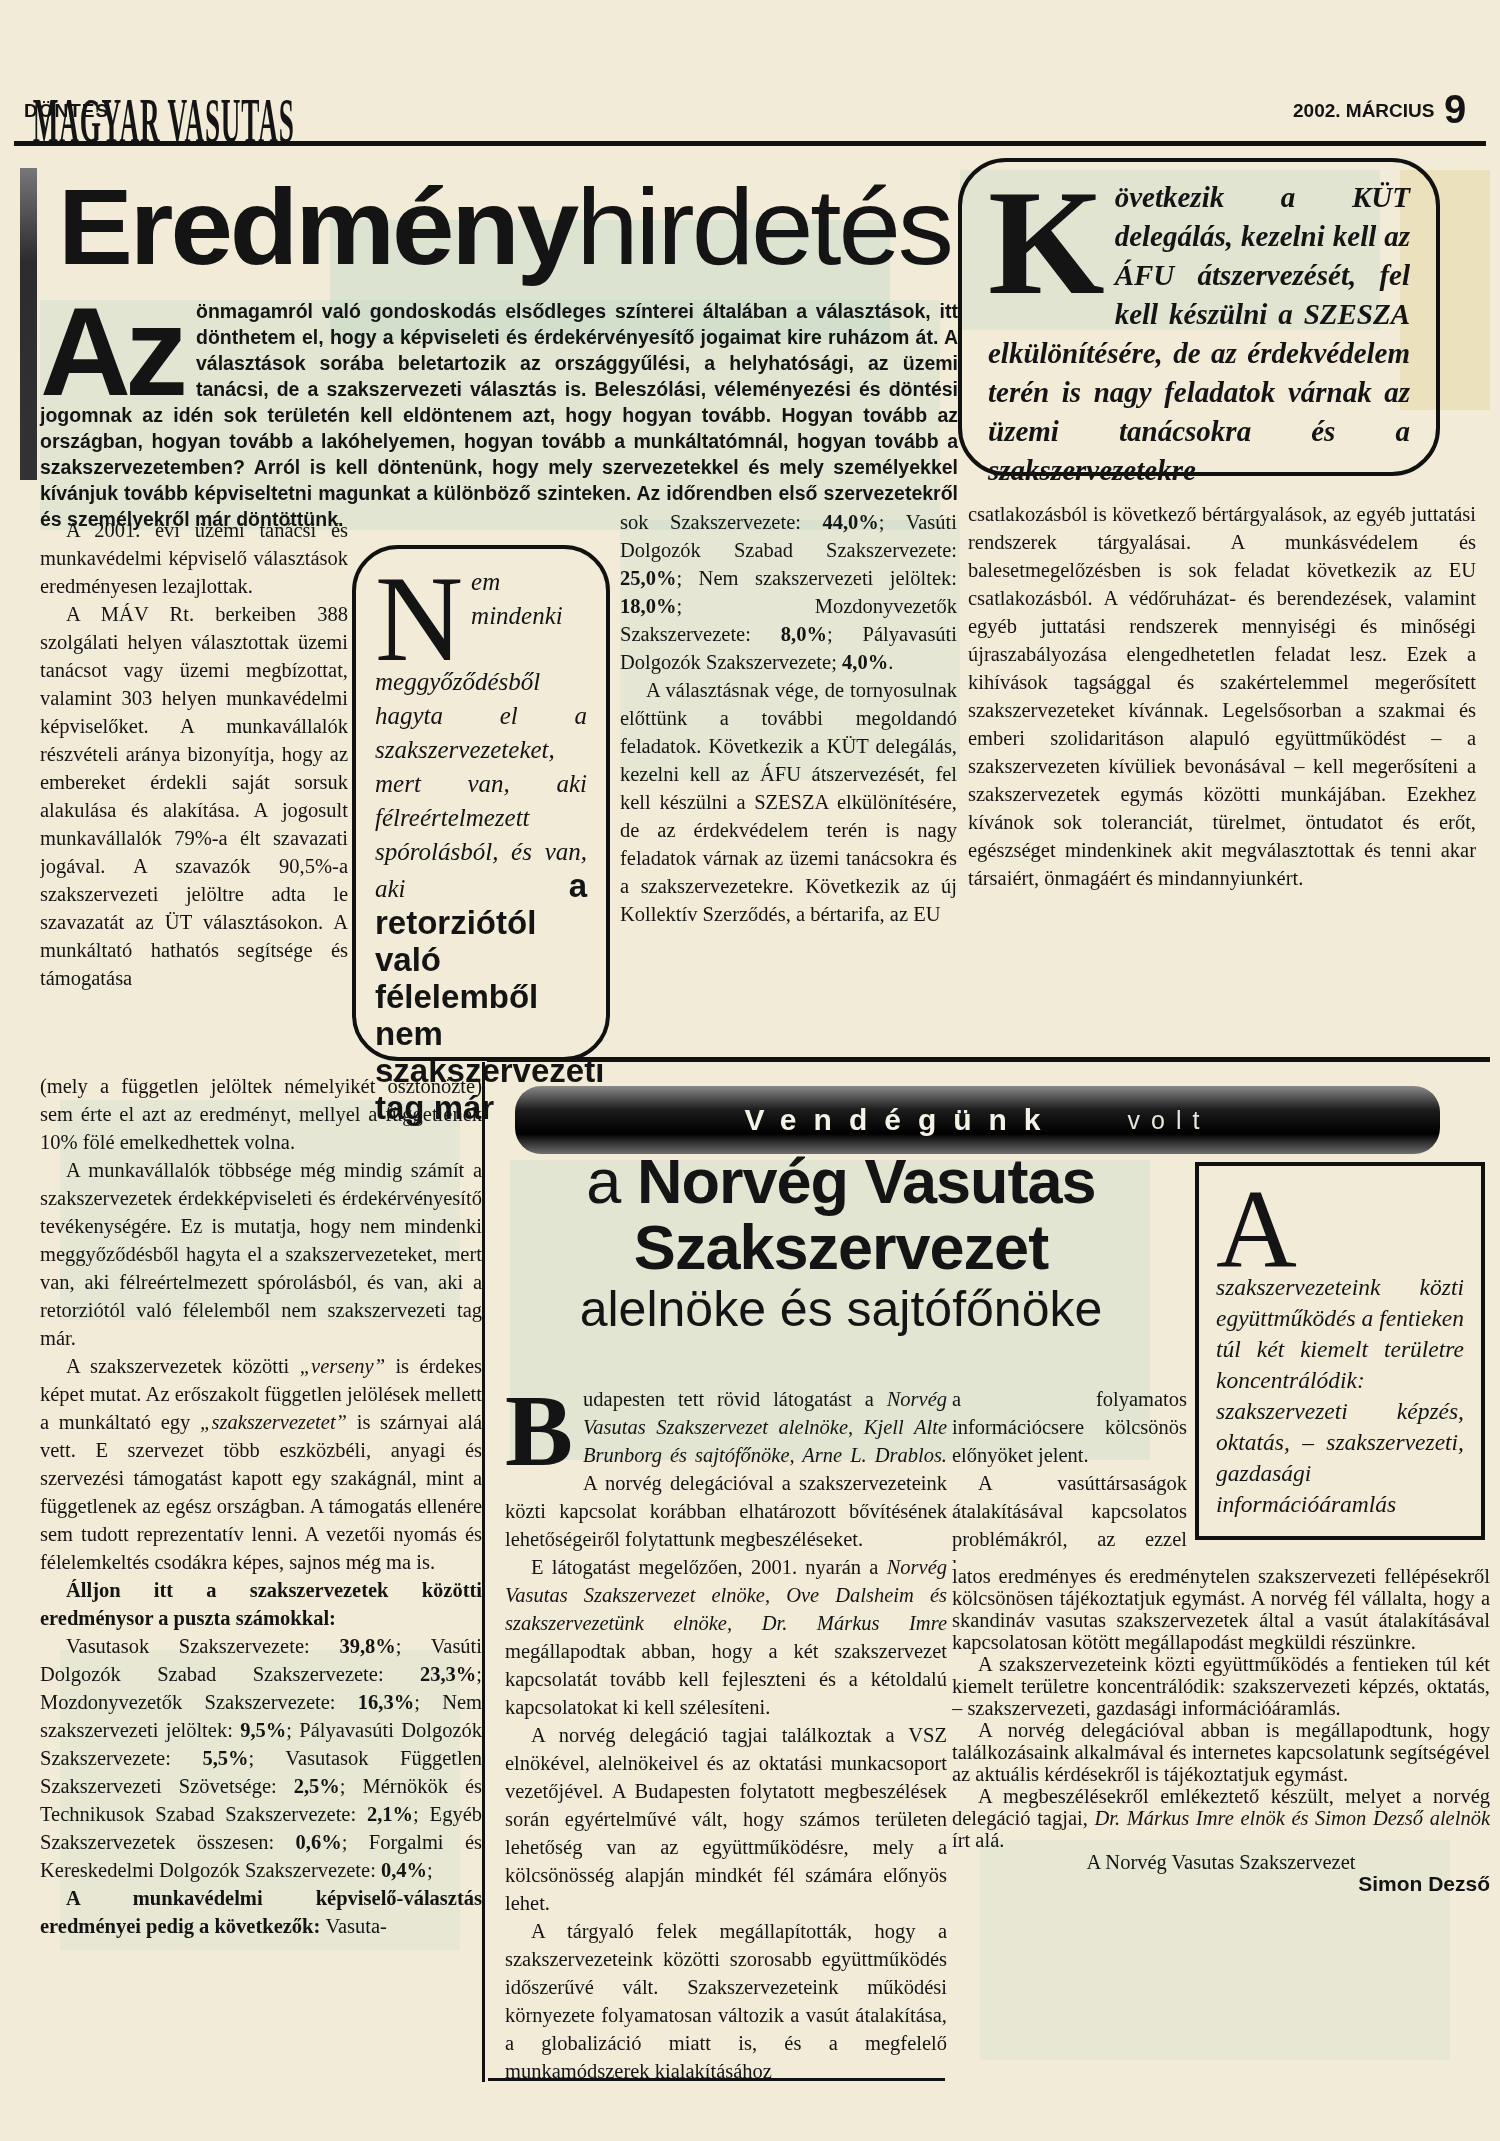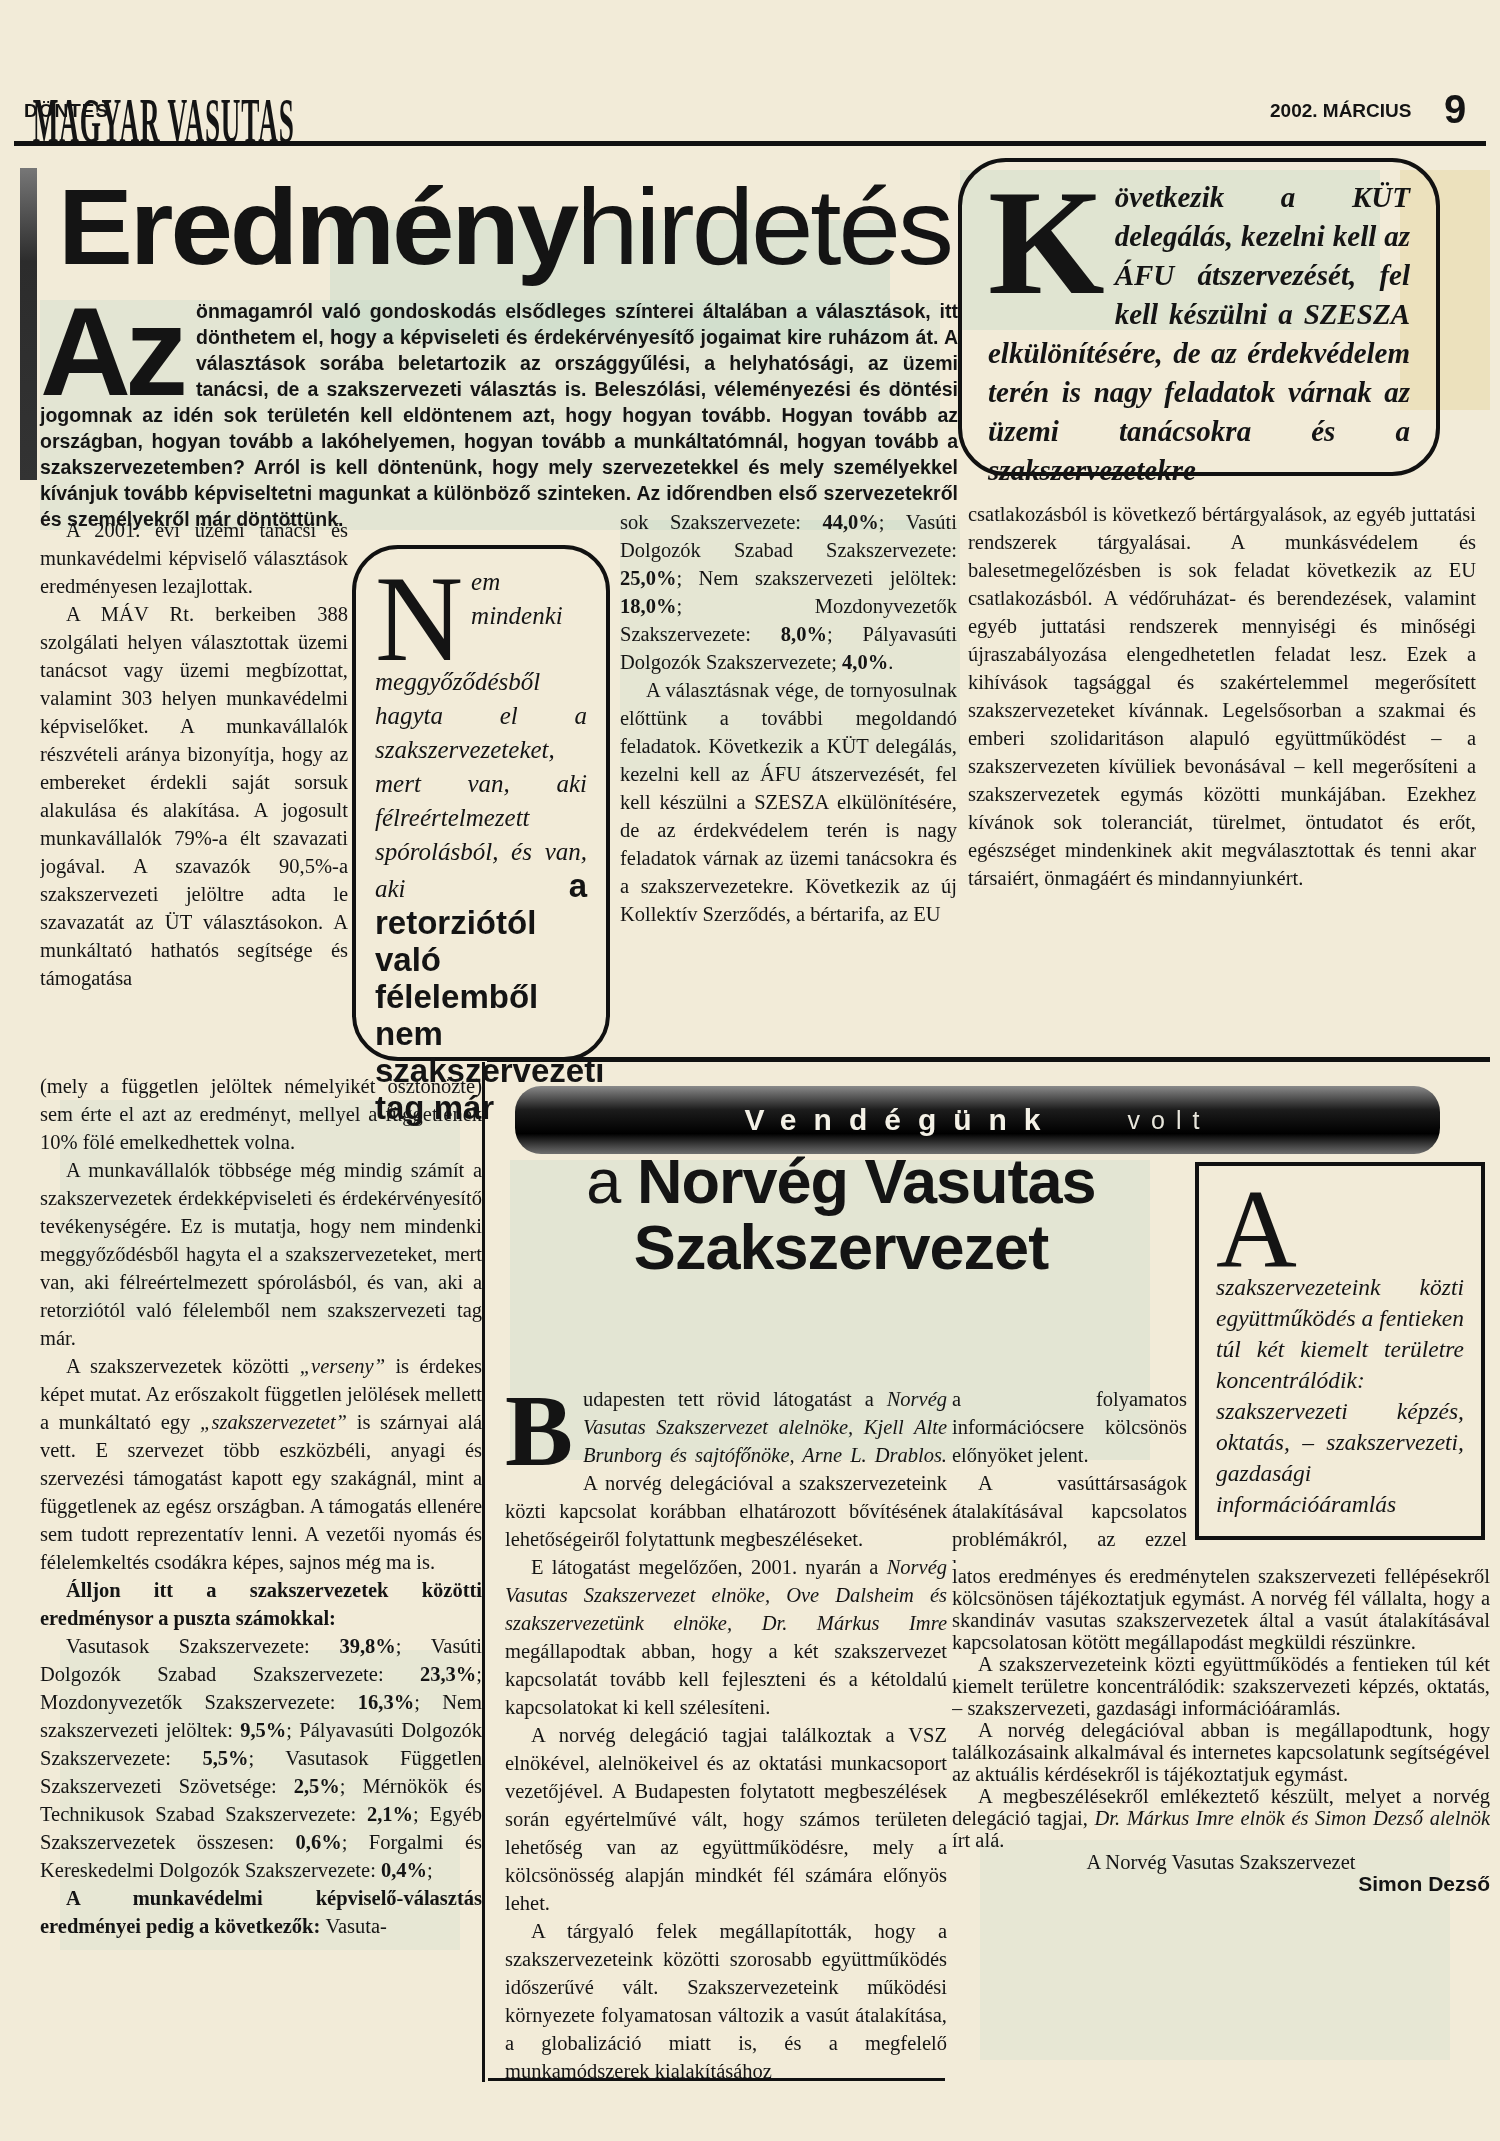--- a/index.html
+++ b/index.html
@@ -4,21 +4,21 @@
 <style>
   html,body{margin:0;padding:0;background:#cfc8b6;}
   .page{position:relative;width:1500px;height:2141px;background:#f2ebd8;overflow:hidden;
         font-family:"Liberation Serif",serif;color:#141414;}
   .abs{position:absolute;}
   .tint{position:absolute;pointer-events:none;}
   
   .kicker{font-family:"Liberation Sans",sans-serif;font-weight:bold;font-size:19px;letter-spacing:1px;}
   .masthead{font-family:"Liberation Serif",serif;font-weight:bold;font-size:34px;letter-spacing:1px;
             transform:scale(.8,1.85);transform-origin:center top;white-space:nowrap;}
-  .issue-date{font-family:"Liberation Sans",sans-serif;font-weight:bold;font-size:19px;}
+  .issue-date{font-family:"Liberation Sans",sans-serif;font-weight:bold;font-size:19px;margin-left:23px;}
   .pagenum{font-family:"Liberation Sans",sans-serif;font-weight:bold;font-size:40px;line-height:34px;}
   .header-rule{position:absolute;left:14px;width:1472px;top:141px;height:4px;background:#111;
                border-bottom:1px solid #111;}
   
   .side-bar{position:absolute;left:20px;top:168px;width:17px;height:312px;
             background:linear-gradient(180deg,#777,#2c2c2c 30%,#333);}
   .headline{position:absolute;left:58px;top:172px;font-family:"Liberation Sans",sans-serif;
             font-size:108px;line-height:110px;letter-spacing:-3px;white-space:nowrap;
             transform:scaleX(1.04);transform-origin:left top;}
   .hl-b{font-weight:bold;}
@@ -139,20 +139,21 @@
   <div class="hrule" style="left:488px;top:2078px;width:457px;height:3px;"></div>
 
   <div class="banner">
     <span class="banner-main">Vendégünk</span>
     <span class="banner-suffix">volt</span>
   </div>
 
   <div class="guest-headline">
     <div class="gh-line1"><span style="font-weight:normal;">a </span><span style="font-weight:bold;">Norvég Vasutas</span></div>
     <div class="gh-line2">Szakszervezet</div>
+    <div class="gh-sub">alelnöke és sajtófőnöke</div>
   </div>
 
   <div class="qbox guest-box">
     <span class="dc dc-a">A</span>
     <span><p class="para noindent"><span class="r-i">szakszervezeteink közti együttműködés a fentieken túl két kiemelt területre koncentrálódik: szakszervezeti képzés, oktatás, – szakszervezeti, gazdasági információáramlás</span></p></span>
   </div>
 
   <div class="col" style="left:505px;top:1385px;width:442px;height:693px;">
     <span class="dc dc-b">B</span>
     <span><p class="para noindent"><span>udapesten tett rövid látogatást a </span><span class="r-i">Norvég Vasutas Szakszervezet alelnöke, Kjell Alte Brunborg és sajtófőnöke, Arne L. Drablos.</span><span> A norvég delegációval a szakszervezeteink közti kapcsolat korábban elhatározott bővítésének lehetőségeiről folytattunk megbeszéléseket.</span></p><p class="para"><span>E látogatást megelőzően, 2001. nyarán a </span><span class="r-i">Norvég Vasutas Szakszervezet elnöke, Ove Dalsheim és szakszervezetünk elnöke, Dr. Márkus Imre</span><span> megállapodtak abban, hogy a két szakszervezet kapcsolatát tovább kell fejleszteni és a kétoldalú kapcsolatokat ki kell szélesíteni.</span></p><p class="para"><span>A norvég delegáció tagjai találkoztak a VSZ elnökével, alelnökeivel és az oktatási munkacsoport vezetőjével. A Budapesten folytatott megbeszélések során egyértelművé vált, hogy számos területen lehetőség van az együttműködésre, mely a kölcsönösség alapján mindkét fél számára előnyös lehet.</span></p><p class="para"><span>A tárgyaló felek megállapították, hogy a szakszervezeteink közötti szorosabb együttműködés időszerűvé vált. Szakszervezeteink működési környezete folyamatosan változik a vasút átalakítása, a globalizáció miatt is, és a megfelelő munkamódszerek kialakításához</span></p></span>

